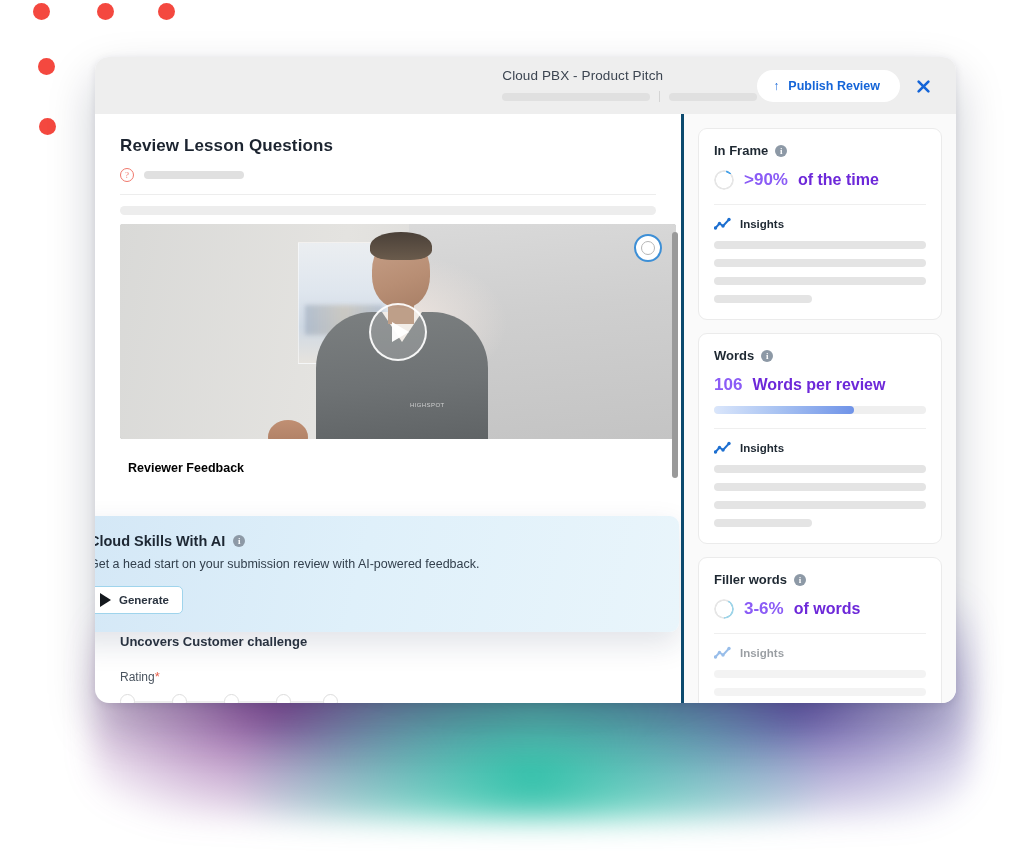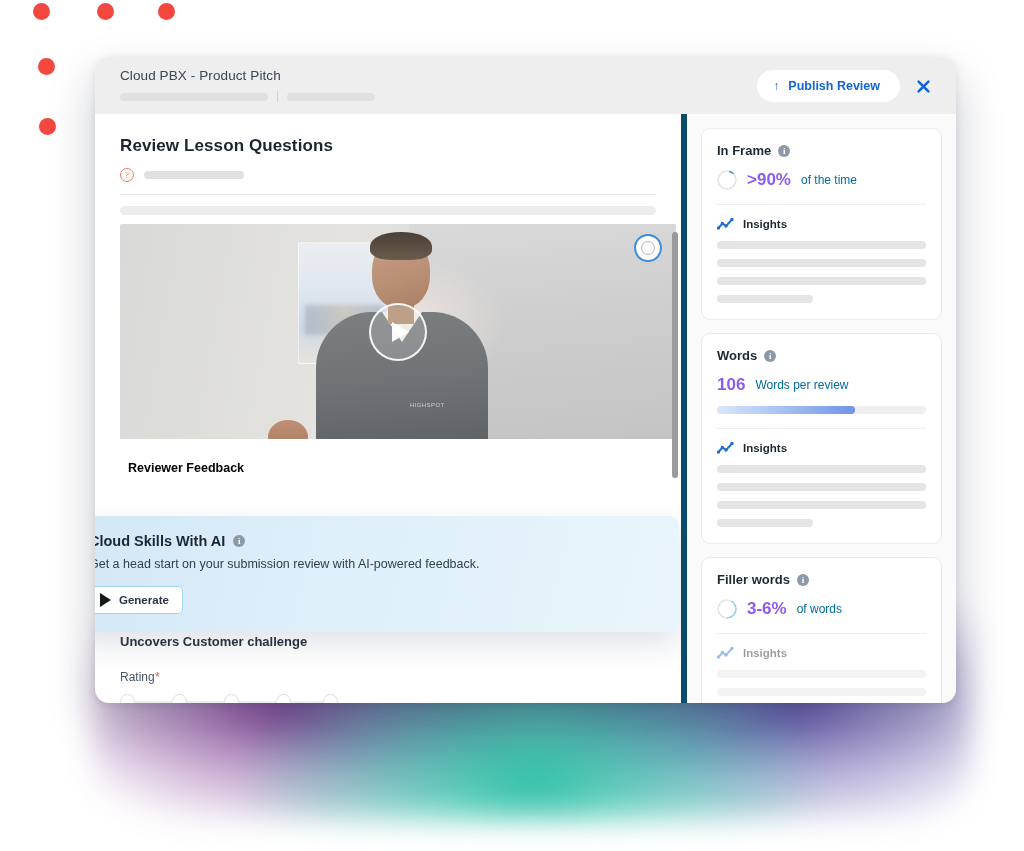--- a/index.html
+++ b/index.html
@@ -57,21 +57,21 @@
     z-index: 3;
     box-shadow: 0 22px 48px rgba(10,20,45,0.22), 0 2px 8px rgba(10,20,45,0.10);
   }
 
   
   .topbar {
     height: 57px;
     background: #eeeeee;
     display: flex;
     align-items: flex-start;
-    justify-content: space-between;
+    justify-content: flex-end;
     padding: 11px 18px 0 25px;
     position: relative;
   }
   .topbar-left { display: flex; flex-direction: column; gap: 8px; }
   .win-title {
     font-size: 13.5px;
     color: #3c4551;
     letter-spacing: .1px;
   }
   .skel-row { display: flex; align-items: center; gap: 9px; }
@@ -111,21 +111,21 @@
   .body-split { display: flex; height: 710px; }
   .main-col {
     width: 586px;
     padding: 22px 25px 0 25px;
     position: relative;
     overflow: hidden;
   }
   .side-col {
     width: 275px;
     background: #fafafa;
-    border-left: 6px solid #0c4a6e;
+    border-left: 3px solid #0c4a6e;
     padding: 14px 14px 0 14px;
     overflow: hidden;
     position: relative;
   }
 
   
   .page-title {
     font-size: 17px;
     font-weight: bold;
     color: #1c2430;
@@ -312,21 +312,21 @@
     background: #ffffff;
     border: 1px solid #ebebeb;
     border-radius: 9px;
     padding: 14px 15px 16px 15px;
     margin-bottom: 13px;
   }
   .card-head { display: flex; align-items: center; gap: 7px; }
   .card-title { font-size: 13px; font-weight: bold; color: #1e2832; }
   .metric-row { display: flex; align-items: center; gap: 10px; margin-top: 12px; }
   .metric-val { font-size: 17px; font-weight: bold; color: #8b5cf6; }
-  .metric-unit { font-size: 12px; color: #0369a1; font-weight: normal; }
+  .metric-unit { font-size: 16px; color: #6d28d9; font-weight: bold; }
   .card-hr { height: 1px; background: #efefef; margin: 14px 0 12px 0; }
   .insights-row { display: flex; align-items: center; gap: 9px; }
   .insights-lbl { font-size: 11.5px; font-weight: bold; color: #1e2832; }
   .ln { height: 8px; border-radius: 5px; background: #e4e4e4; margin-top: 10px; }
   .ln.full { width: 100%; }
   .ln.part { width: 46%; }
 
   .bar-track {
     margin-top: 11px; width: 100%; height: 8px; border-radius: 5px; background: #efefef;
     overflow: hidden;

